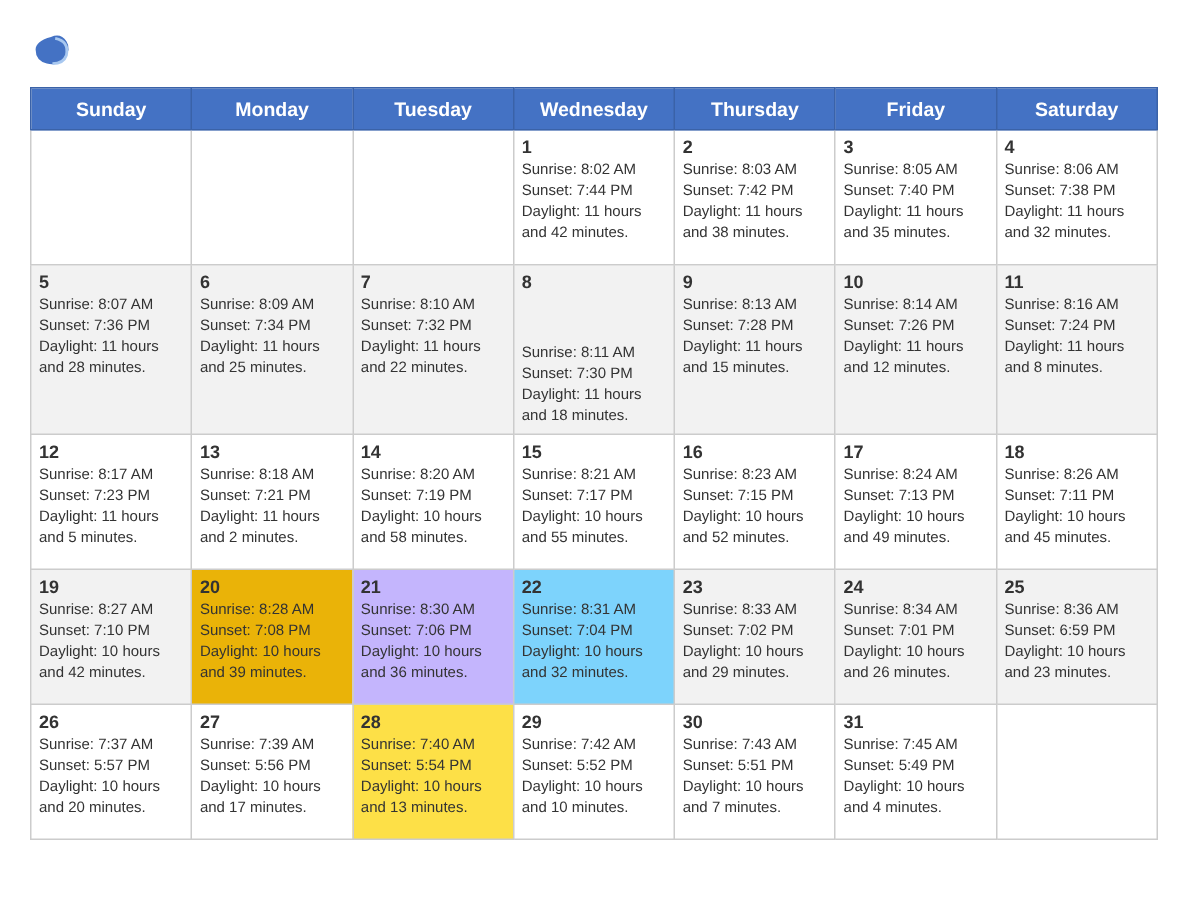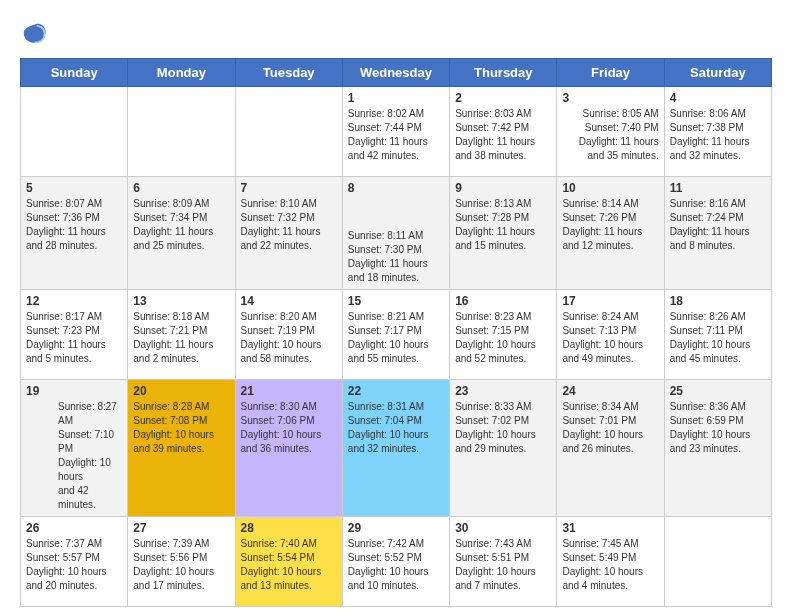--- a/index.html
+++ b/index.html
@@ -138,21 +138,21 @@
         </td>
         <td style="background-color: rgb(255, 255, 255);">
           <div class="day-number">2</div>
           <div class="day-info" style="white-space: pre-line;">Sunrise: 8:03 AM
 Sunset: 7:42 PM
 Daylight: 11 hours
 and 38 minutes.</div>
         </td>
         <td style="background-color: rgb(255, 255, 255);">
           <div class="day-number">3</div>
-          <div class="day-info" style="white-space: pre-line; text-align: right;">Sunrise: 8:05 AM
+          <div class="day-info" style="white-space: pre-line;">Sunrise: 8:05 AM
 Sunset: 7:40 PM
 Daylight: 11 hours
 and 35 minutes.</div>
         </td>
         <td style="background-color: rgb(255, 255, 255);">
           <div class="day-number">4</div>
           <div class="day-info" style="white-space: pre-line;">Sunrise: 8:06 AM
 Sunset: 7:38 PM
 Daylight: 11 hours
 and 32 minutes.</div>
@@ -256,21 +256,21 @@
           <div class="day-number">18</div>
           <div class="day-info" style="white-space: pre-line;">Sunrise: 8:26 AM
 Sunset: 7:11 PM
 Daylight: 10 hours
 and 45 minutes.</div>
         </td>
       </tr>
       <tr>
         <td style="background-color: rgb(242, 242, 242);">
           <div class="day-number">19</div>
-          <div class="day-info" style="white-space: pre-line; margin-left: 32px;">Sunrise: 8:27 AM
+          <div class="day-info" style="white-space: pre-line;">Sunrise: 8:27 AM
 Sunset: 7:10 PM
 Daylight: 10 hours
 and 42 minutes.</div>
         </td>
         <td style="background-color: #eab308;">
           <div class="day-number">20</div>
           <div class="day-info" style="white-space: pre-line;">Sunrise: 8:28 AM
 Sunset: 7:08 PM
 Daylight: 10 hours
 and 39 minutes.</div>

